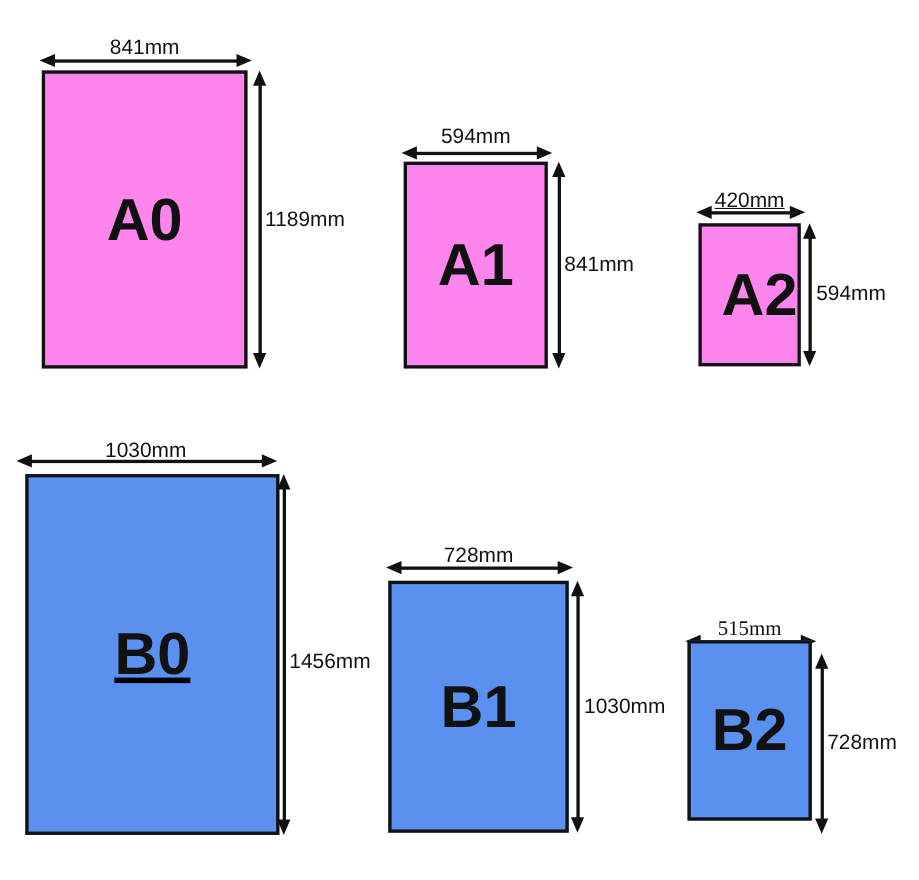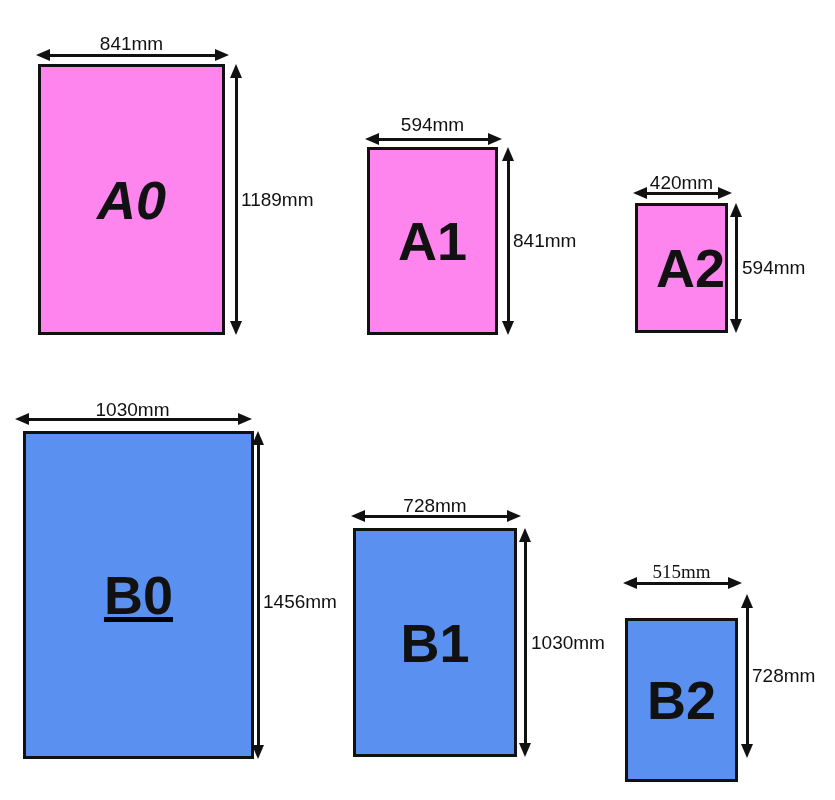--- a/index.html
+++ b/index.html
@@ -80,21 +80,21 @@
 
 <div class="canvas">
 
   <div>
     <div class="dim-label w-label" style="left:8px; top:32px; width:247px;">841mm</div>
     <div class="arrow-h" style="left:36px; top:49px; width:193px;">
         <i class="ln"></i>
         <i class="hd-l"></i>
         <i class="hd-r"></i>
       </div>
-    <div class="sheet fill-a" style="left:38px; top:64px; width:187px; height:271px;font-style:italic;">
+    <div class="sheet fill-a" style="left:38px; top:64px; width:187px; height:271px;">
       <span class="pname">A0</span>
     </div>
     <div class="arrow-v" style="left:230px; top:64px; height:271px;">
         <i class="ln"></i>
         <i class="hd-t"></i>
         <i class="hd-b"></i>
       </div>
     <div class="dim-label h-label" style="left:241px; top:64px; height:271px;">1189mm</div>
   </div>
 
@@ -110,21 +110,21 @@
     </div>
     <div class="arrow-v" style="left:502px; top:147px; height:188px;">
         <i class="ln"></i>
         <i class="hd-t"></i>
         <i class="hd-b"></i>
       </div>
     <div class="dim-label h-label" style="left:513px; top:147px; height:188px;">841mm</div>
   </div>
 
   <div>
-    <div class="dim-label w-label" style="left:605px; top:171px; width:153px;">420mm</div>
+    <div class="dim-label w-label" style="left:605px; top:171px; width:153px;text-decoration:underline;">420mm</div>
     <div class="arrow-h" style="left:633px; top:187px; width:99px;">
         <i class="ln"></i>
         <i class="hd-l"></i>
         <i class="hd-r"></i>
       </div>
     <div class="sheet fill-a" style="left:635px; top:203px; width:93px; height:130px;justify-content:flex-end;">
       <span class="pname">A2</span>
     </div>
     <div class="arrow-v" style="left:730px; top:203px; height:130px;">
         <i class="ln"></i>
@@ -170,21 +170,21 @@
     <div class="dim-label h-label" style="left:531px; top:528px; height:229px;">1030mm</div>
   </div>
 
   <div>
     <div class="dim-label w-label" style="left:595px; top:560px; width:173px;font-family:Liberation Serif, serif;">515mm</div>
     <div class="arrow-h" style="left:623px; top:577px; width:119px;">
         <i class="ln"></i>
         <i class="hd-l"></i>
         <i class="hd-r"></i>
       </div>
-    <div class="sheet fill-b" style="left:625px; top:618px; width:113px; height:164px;">
+    <div class="sheet fill-b" style="left:625px; top:582px; width:113px; height:164px;">
       <span class="pname">B2</span>
     </div>
     <div class="arrow-v" style="left:741px; top:594px; height:164px;">
         <i class="ln"></i>
         <i class="hd-t"></i>
         <i class="hd-b"></i>
       </div>
     <div class="dim-label h-label" style="left:752px; top:594px; height:164px;">728mm</div>
   </div>
 

